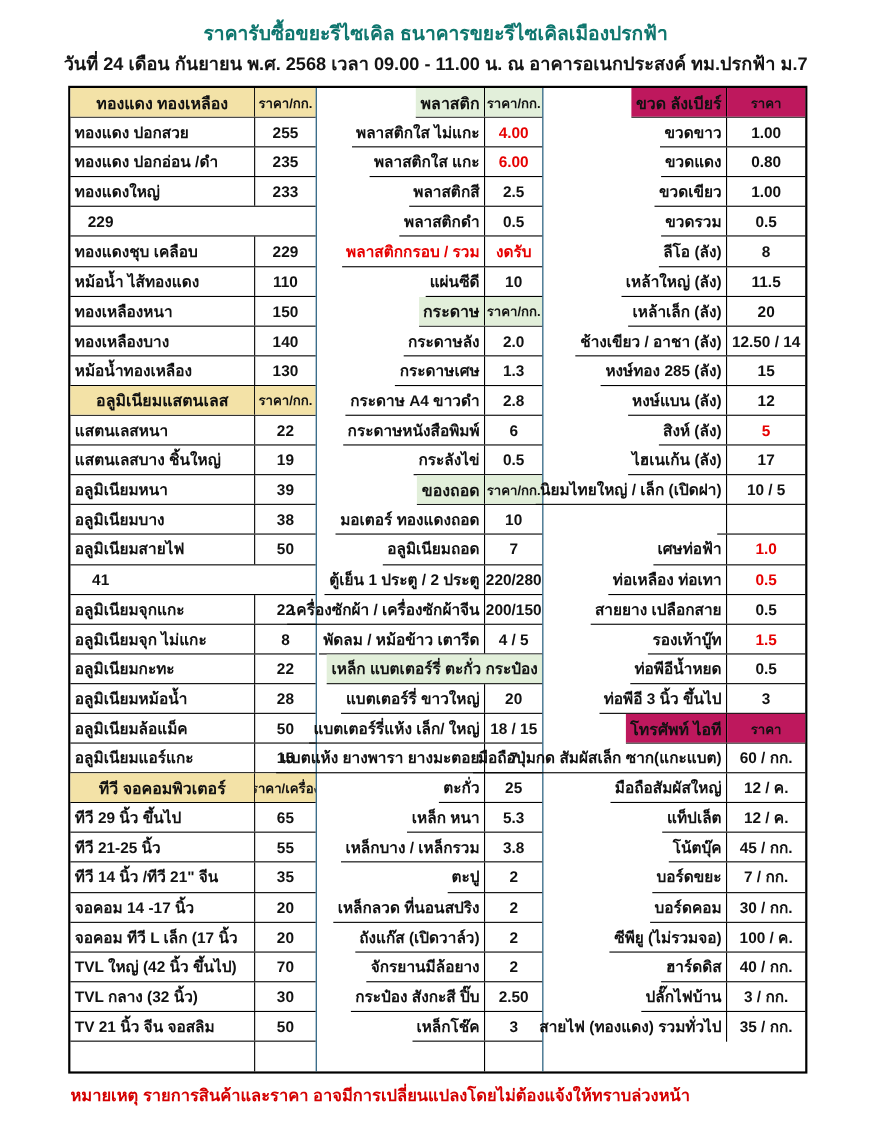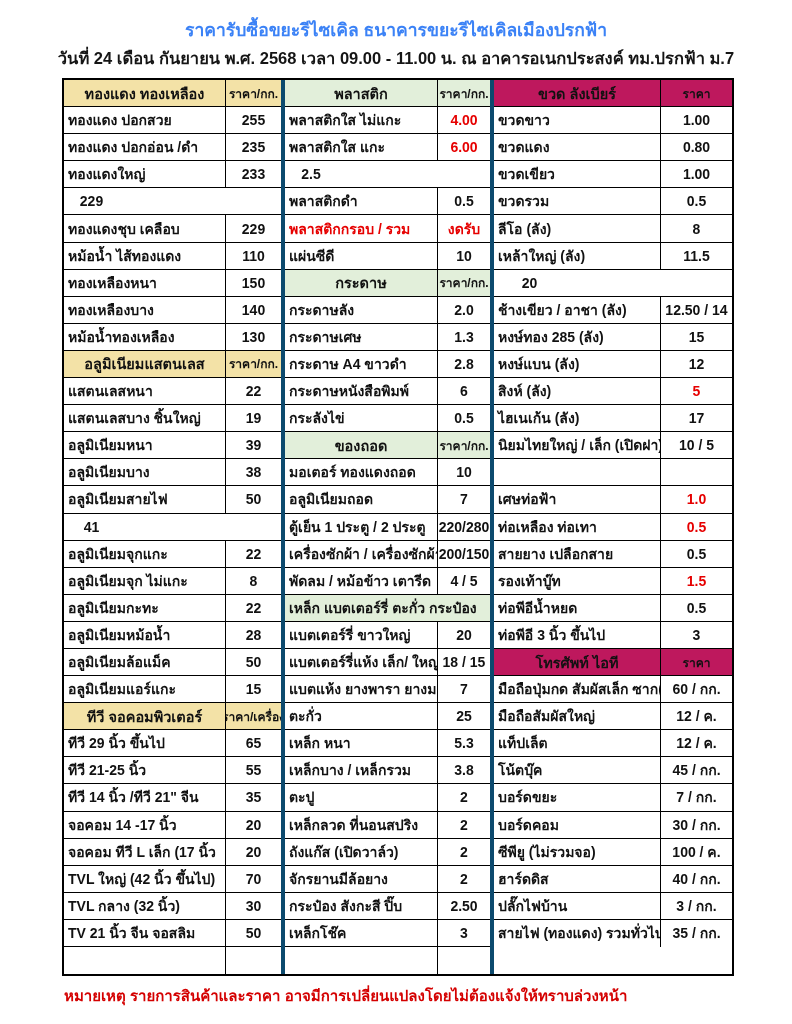--- a/index.html
+++ b/index.html
@@ -3,32 +3,32 @@
 <meta charset="utf-8">
 <style>
   html,body{margin:0;padding:0;background:#ffffff;}
   .sheet{
     position:relative;width:792px;height:1024px;background:#ffffff;
     font-family:"Liberation Sans","DejaVu Sans",sans-serif;color:#111;
     overflow:hidden;
   }
   .page-title{
     position:absolute;top:16px;left:0;right:0;text-align:center;
-    font-size:17.5px;font-weight:700;color:#3b82f6;
+    font-size:17.5px;font-weight:700;color:#0f766e;
   }
   .page-subtitle{
     position:absolute;top:45px;left:0;right:0;text-align:center;
     font-size:16.5px;font-weight:700;color:#151515;
   }
   .price-table{
     position:absolute;left:62px;top:78px;width:668px;
     display:flex;border:2px solid #000;background:#fff;
   }
   .col-group{display:flex;flex-direction:column;}
-  .col-group + .col-group{border-left:4px solid #0c4a6e;}
+  .col-group + .col-group{border-left:1px solid #0c4a6e;align-items:flex-end;}
   .gw0{width:253px;}
   .gw1{width:205px;}
   .gw2{width:238px;}
   .row{
     display:flex;height:27.1px;box-sizing:border-box;
     border-bottom:1px solid #000;flex:0 0 auto;
   }
   .row:last-child{border-bottom:none;}
   .cell{
     box-sizing:border-box;display:flex;align-items:center;
@@ -205,20 +205,21 @@
         </div>
         <div class="row">
           <div class="cell label">พลาสติกใส ไม่แกะ</div>
           <div class="cell price red">4.00</div>
         </div>
         <div class="row">
           <div class="cell label">พลาสติกใส แกะ</div>
           <div class="cell price red">6.00</div>
         </div>
         <div class="row">
+          <div class="cell label">พลาสติกสี</div>
           <div class="cell price">2.5</div>
         </div>
         <div class="row">
           <div class="cell label">พลาสติกดำ</div>
           <div class="cell price">0.5</div>
         </div>
         <div class="row">
           <div class="cell label red">พลาสติกกรอบ / รวม</div>
           <div class="cell price red">งดรับ</div>
         </div>
@@ -353,20 +354,21 @@
         </div>
         <div class="row">
           <div class="cell label">ลีโอ (ลัง)</div>
           <div class="cell price">8</div>
         </div>
         <div class="row">
           <div class="cell label">เหล้าใหญ่ (ลัง)</div>
           <div class="cell price">11.5</div>
         </div>
         <div class="row">
+          <div class="cell label">เหล้าเล็ก (ลัง)</div>
           <div class="cell price">20</div>
         </div>
         <div class="row">
           <div class="cell label">ช้างเขียว / อาชา (ลัง)</div>
           <div class="cell price">12.50 / 14</div>
         </div>
         <div class="row">
           <div class="cell label">หงษ์ทอง 285 (ลัง)</div>
           <div class="cell price">15</div>
         </div>

